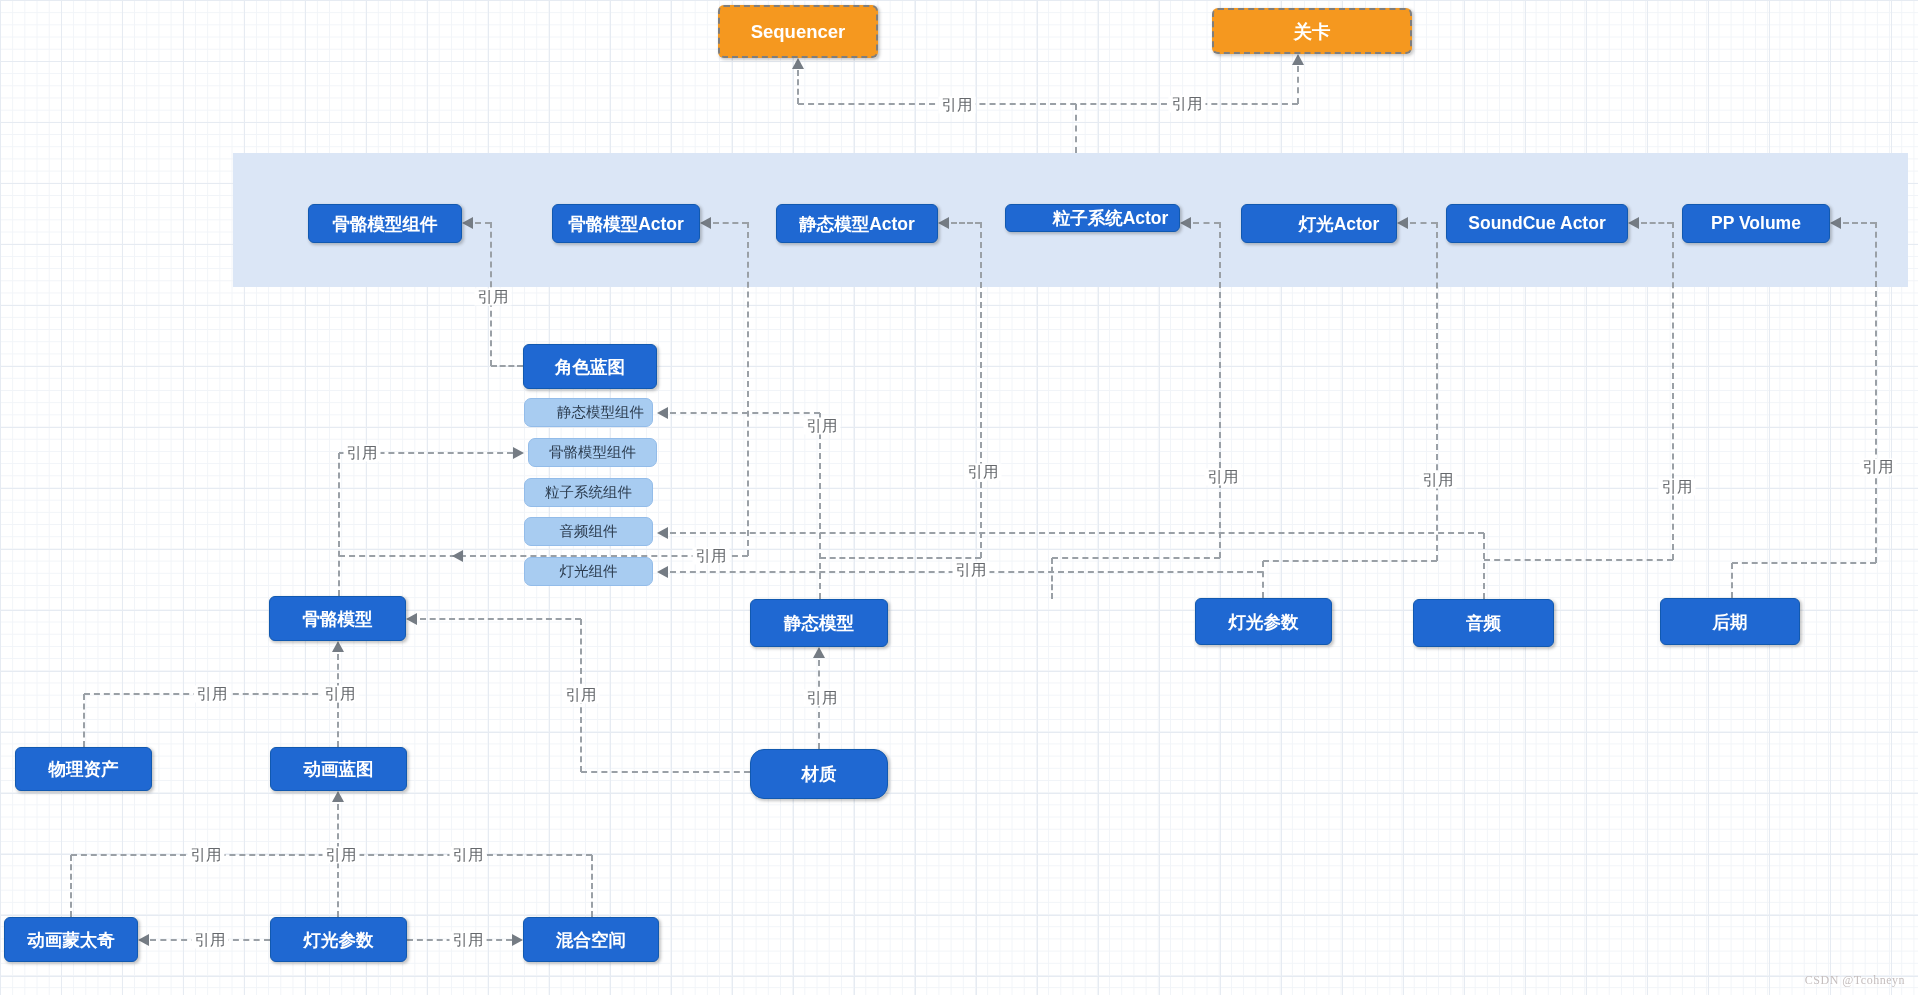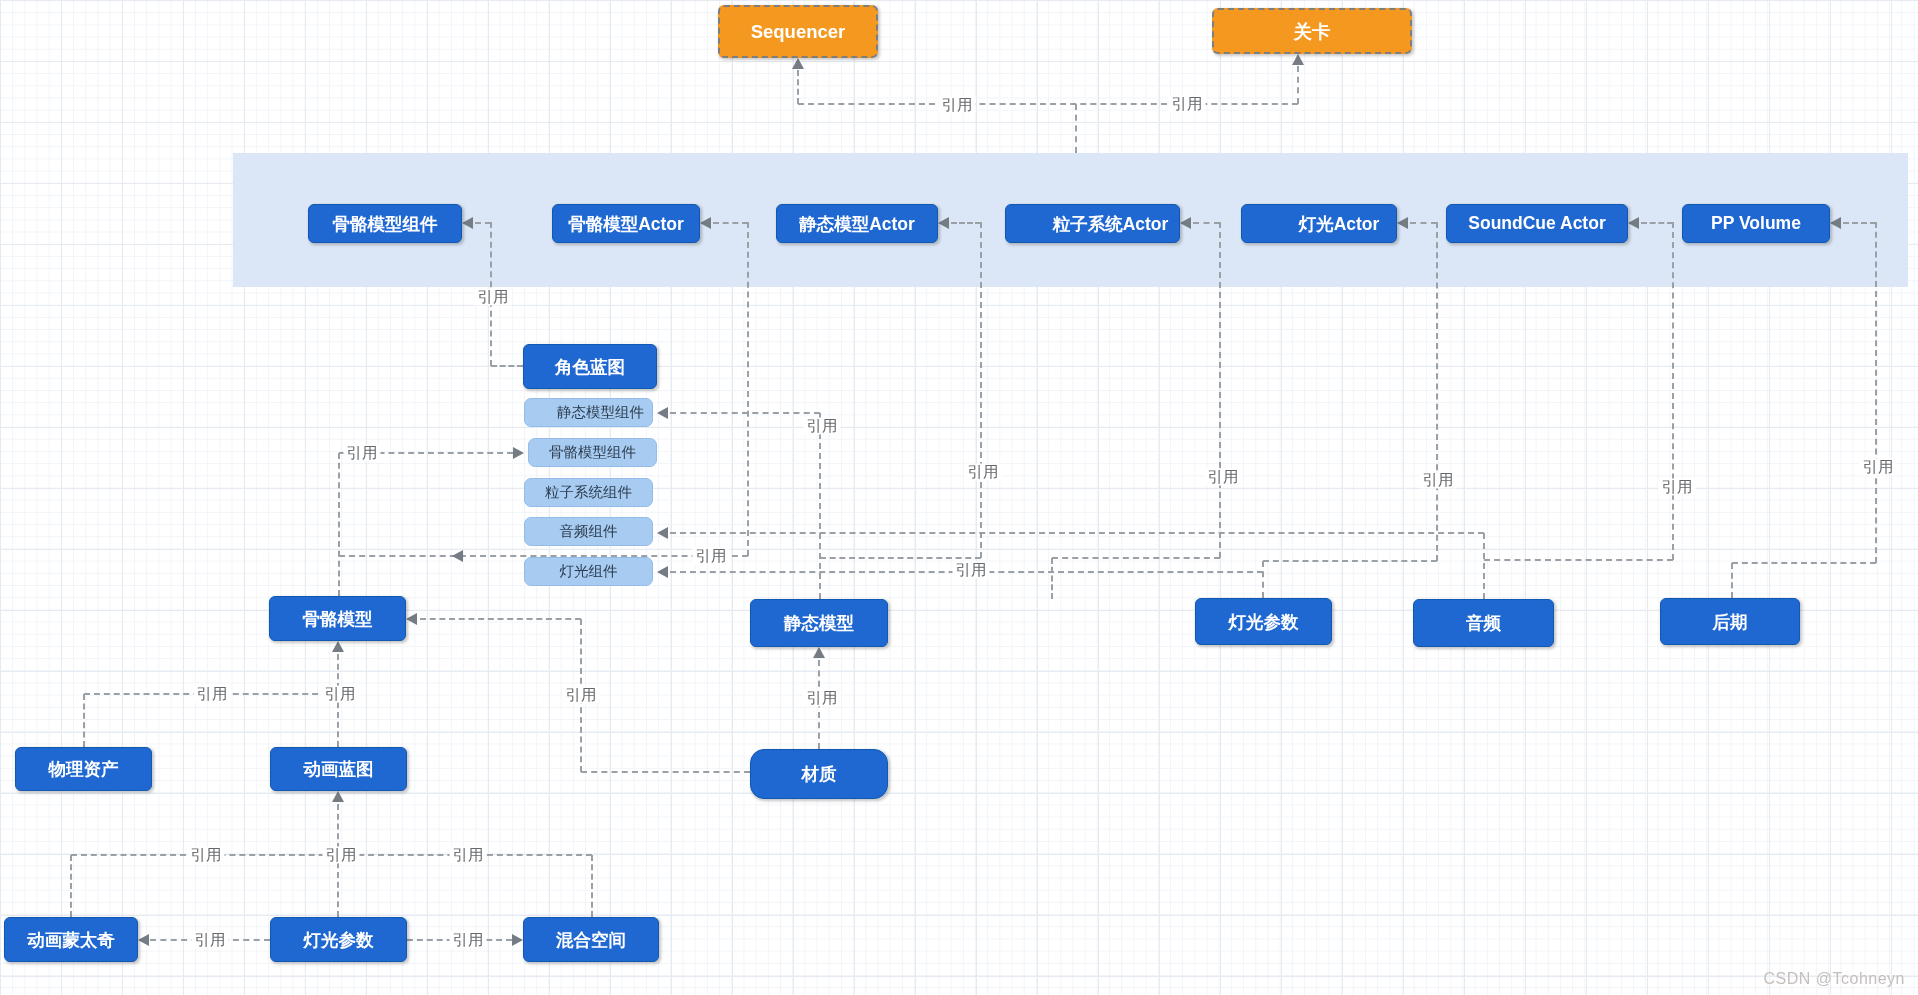--- a/index.html
+++ b/index.html
@@ -37,21 +37,21 @@
   .node-orange{
     background:#f5981f;border:2px dashed #7e7e7e;border-radius:6px;color:#ffffff;
     font-size:18.5px;font-weight:600;box-shadow:1.5px 1.5px 3px rgba(50,50,50,.25);
   }
   .node-light{
     background:#a8ccf1;border:1.5px solid #93bce9;border-radius:7px;color:#2b3b4e;
     font-size:14.5px;font-weight:400;
   }
   #watermark{
     position:absolute;right:13px;bottom:7px;z-index:6;
-    font-size:16px;color:#c5bebe;letter-spacing:.5px;
+    font-size:12px;color:#c5bebe;letter-spacing:.5px;font-family:Liberation Serif, serif;
   }
 </style>
 </head>
 <body>
 
 <div id="canvas">
   <div id="watermark">CSDN @Tcohneyn</div>
 <div class="band" style="left: 233px; top: 153px; width: 1675px; height: 134px;"></div>
     <div class="seg v" style="left: 797px; top: 70px; height: 34px; width: 0px;"></div>
     <div class="seg h" style="left: 798px; top: 103px; width: 500px; height: 0px;"></div>
@@ -140,21 +140,21 @@
     <div class="reflabel" style="left: 206px; top: 855px;">引用</div>
     <div class="reflabel" style="left: 341px; top: 855px;">引用</div>
     <div class="reflabel" style="left: 468px; top: 855px;">引用</div>
     <div class="reflabel" style="left: 210px; top: 940px;">引用</div>
     <div class="reflabel" style="left: 468px; top: 940px;">引用</div>
     <div class="node node-orange" style="left: 718px; top: 5px; width: 160px; height: 53px;">Sequencer</div>
     <div class="node node-orange" style="left: 1212px; top: 8px; width: 200px; height: 46px;">关卡</div>
     <div class="node node-primary" style="left: 308px; top: 204px; width: 154px; height: 39px;">骨骼模型组件</div>
     <div class="node node-primary" style="left: 552px; top: 204px; width: 148px; height: 39px;">骨骼模型Actor</div>
     <div class="node node-primary" style="left: 776px; top: 204px; width: 162px; height: 39px;">静态模型Actor</div>
-    <div class="node node-primary" style="left: 1005px; top: 204px; width: 175px; height: 39px; padding-left: 36px;">粒子系统Actor</div>
+    <div class="node node-primary" style="left: 1005px; top: 204px; width: 175px; height: 28px; padding-left: 36px;">粒子系统Actor</div>
     <div class="node node-primary" style="left: 1241px; top: 204px; width: 156px; height: 39px; padding-left: 40px;">灯光Actor</div>
     <div class="node node-primary" style="left: 1446px; top: 204px; width: 182px; height: 39px;">SoundCue Actor</div>
     <div class="node node-primary" style="left: 1682px; top: 204px; width: 148px; height: 39px;">PP Volume</div>
     <div class="node node-primary" style="left: 523px; top: 344px; width: 134px; height: 45px;">角色蓝图</div>
     <div class="node node-light" style="left: 524px; top: 398px; width: 129px; height: 29px; padding-left: 24px;">静态模型组件</div>
     <div class="node node-light" style="left: 528px; top: 438px; width: 129px; height: 29px;">骨骼模型组件</div>
     <div class="node node-light" style="left: 524px; top: 478px; width: 129px; height: 29px;">粒子系统组件</div>
     <div class="node node-light" style="left: 524px; top: 517px; width: 129px; height: 29px;">音频组件</div>
     <div class="node node-light" style="left: 524px; top: 557px; width: 129px; height: 29px;">灯光组件</div>
     <div class="node node-primary" style="left: 269px; top: 596px; width: 137px; height: 45px;">骨骼模型</div>

